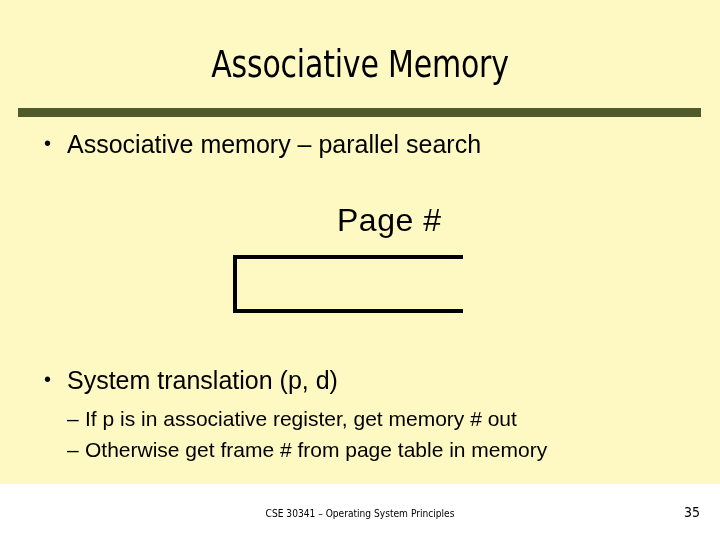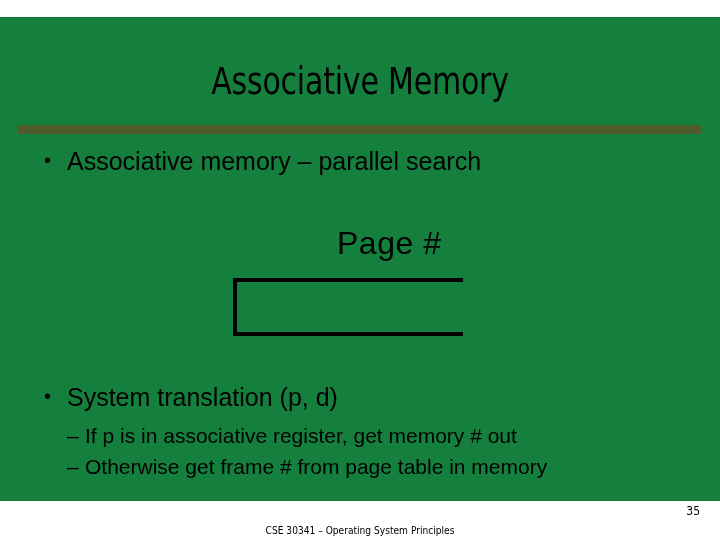--- a/index.html
+++ b/index.html
@@ -10,22 +10,21 @@
     width: 720px;
     height: 540px;
     background: #ffffff;
     font-family: "Liberation Sans", sans-serif;
     overflow: hidden;
   }
   .slide {
     position: relative;
     width: 720px;
     height: 484px;
-    background: #15803d;
-    margin-top: 17px;
+    background: #fef9c3;
   }
 
   
   .slide-title {
     position: absolute;
     left: 0;
     top: 46px;
     width: 720px;
     text-align: center;
     font-family: "DejaVu Sans Condensed", "Liberation Sans Narrow", "Liberation Sans", sans-serif;
@@ -86,21 +85,21 @@
     flex: 0 0 18px;
     color: #000000;
   }
   #sub-one { left: 67px; top: 407px; }
   #sub-two { left: 67px; top: 438px; }
 
   
   .diagram-clip {
     position: absolute;
     left: 233px;
-    top: 206px;
+    top: 200px;
     width: 230px;
     height: 125px;
     overflow: hidden;
   }
   .diagram-inner {
     position: absolute;
     left: 0;
     top: 0;
     width: 420px;
     height: 125px;
@@ -138,23 +137,23 @@
     font-family: "DejaVu Sans Condensed", "Liberation Sans Narrow", "Liberation Sans", sans-serif;
     font-size: 11px;
     color: #000000;
     white-space: nowrap;
     transform: scaleX(0.92);
     transform-origin: center top;
   }
   .slide-number {
     position: absolute;
     right: 20px;
-    top: 487px;
+    top: 504px;
     font-family: "DejaVu Sans Condensed", "Liberation Sans Narrow", "Liberation Sans", sans-serif;
-    font-size: 12px;
+    font-size: 14px;
     color: #000000;
   }
 </style>
 </head>
 <body>
 
 <div class="slide">
 
   <div class="slide-title">Associative Memory</div>
 

